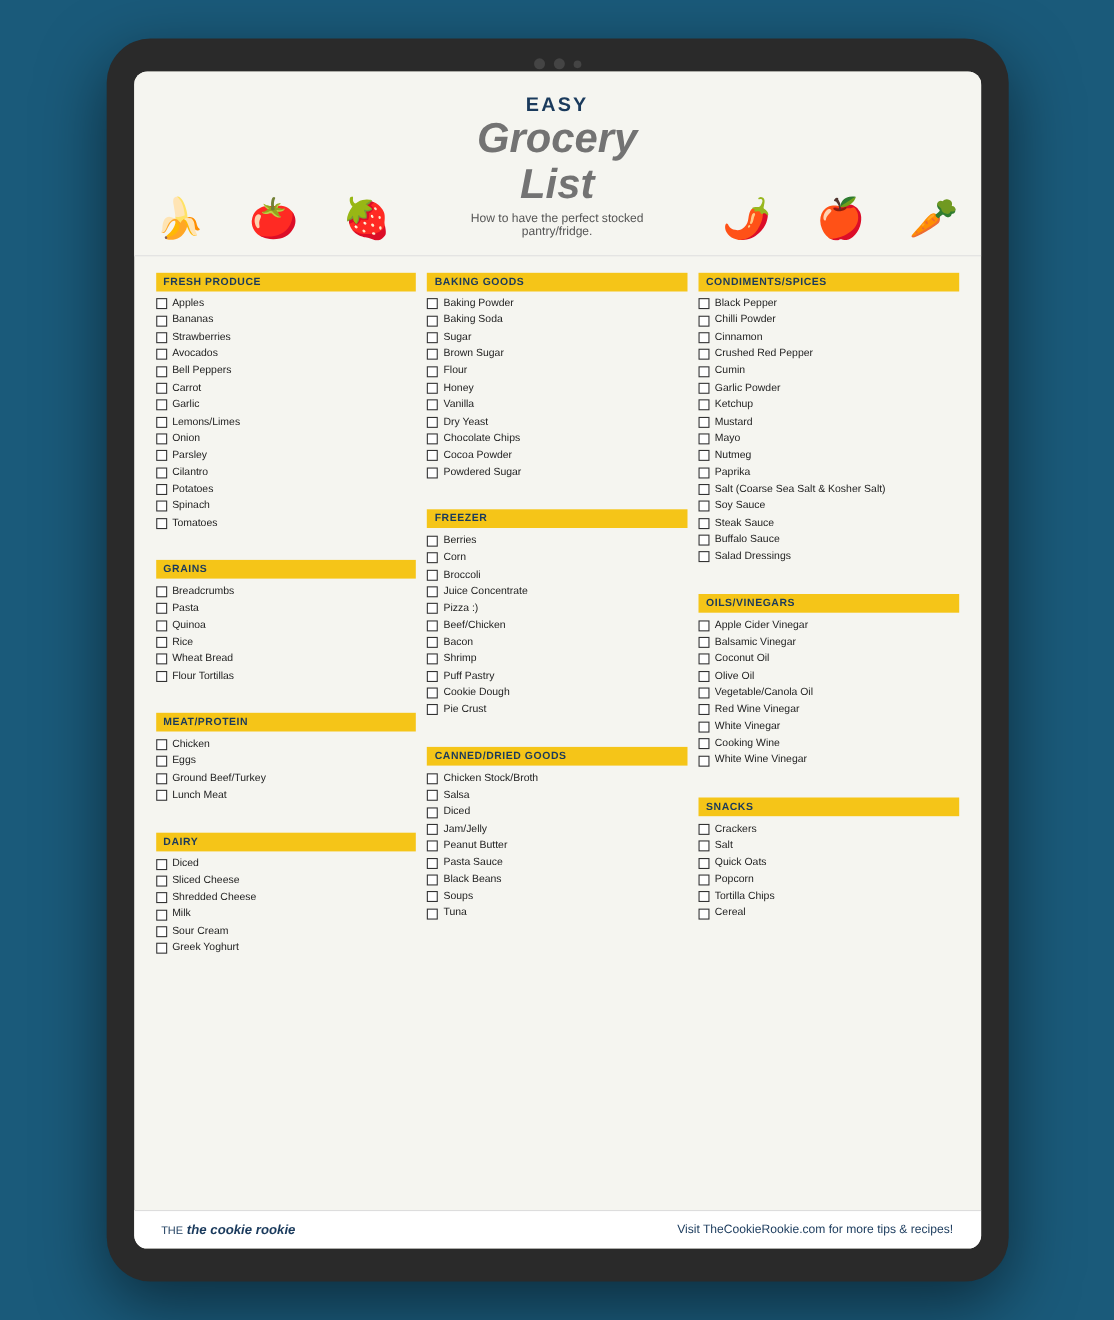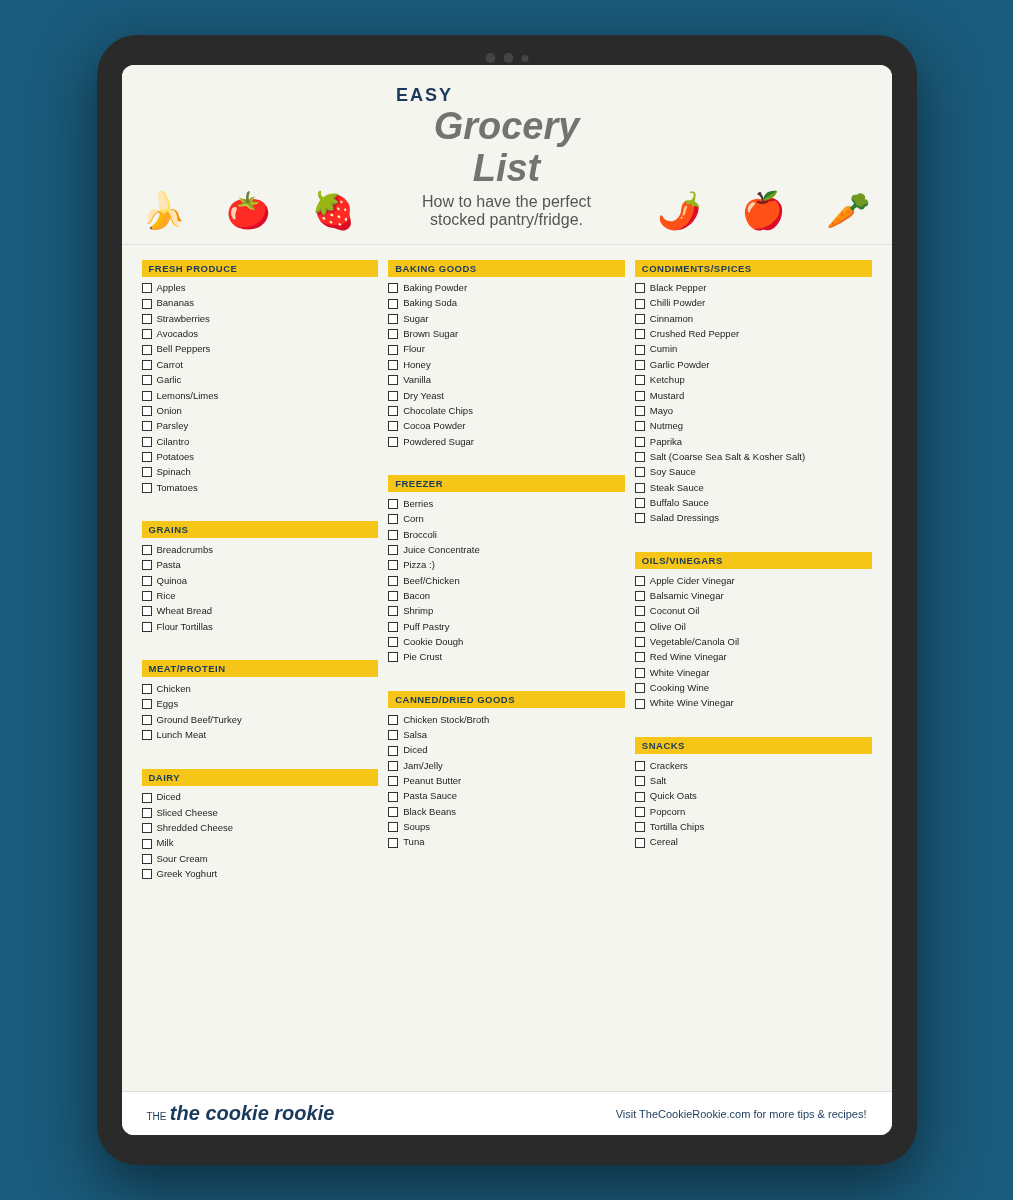--- a/index.html
+++ b/index.html
@@ -87,21 +87,21 @@
 
     .header-title-grocery {
       font-size: 38px;
       font-weight: 900;
       color: #737373;
       font-style: italic;
       line-height: 1.1;
     }
 
     .header-subtitle {
-      font-size: 16px;
+      font-size: 11px;
       color: #555;
       margin-top: 3px;
     }
 
     .content-area {
       display: flex;
       padding: 15px 20px;
       gap: 10px;
       flex: 1;
       overflow: hidden;
@@ -162,21 +162,21 @@
     }
 
     .footer-logo {
       font-size: 12px;
       color: #1a3a5c;
       font-weight: bold;
     }
 
     .footer-logo span {
       font-style: italic;
-      font-size: 20px;
+      font-size: 12px;
     }
 
     .footer-cta {
       font-size: 11px;
       color: #1a3a5c;
       font-weight: normal;
     }
   </style>
 </head>
 <body>
@@ -188,21 +188,21 @@
     <div class="camera-dot small"></div>
   </div>
 
   <div class="tablet-screen">
 
     <div class="header-area">
       <div class="header-icons">
         <span class="header-icon">🍌</span>
         <span class="header-icon">🍅</span>
         <span class="header-icon">🍓</span>
-        <div style="display:flex;flex-direction:column;align-items:flex-start;">
+        <div style="display:flex;flex-direction:column;align-items:center;">
           <div class="header-title-easy">EASY</div>
           <div class="header-title-grocery">Grocery List</div>
           <div class="header-subtitle">How to have the perfect stocked pantry/fridge.</div>
         </div>
         <span class="header-icon">🌶️</span>
         <span class="header-icon">🍎</span>
         <span class="header-icon">🥕</span>
       </div>
     </div>
 

